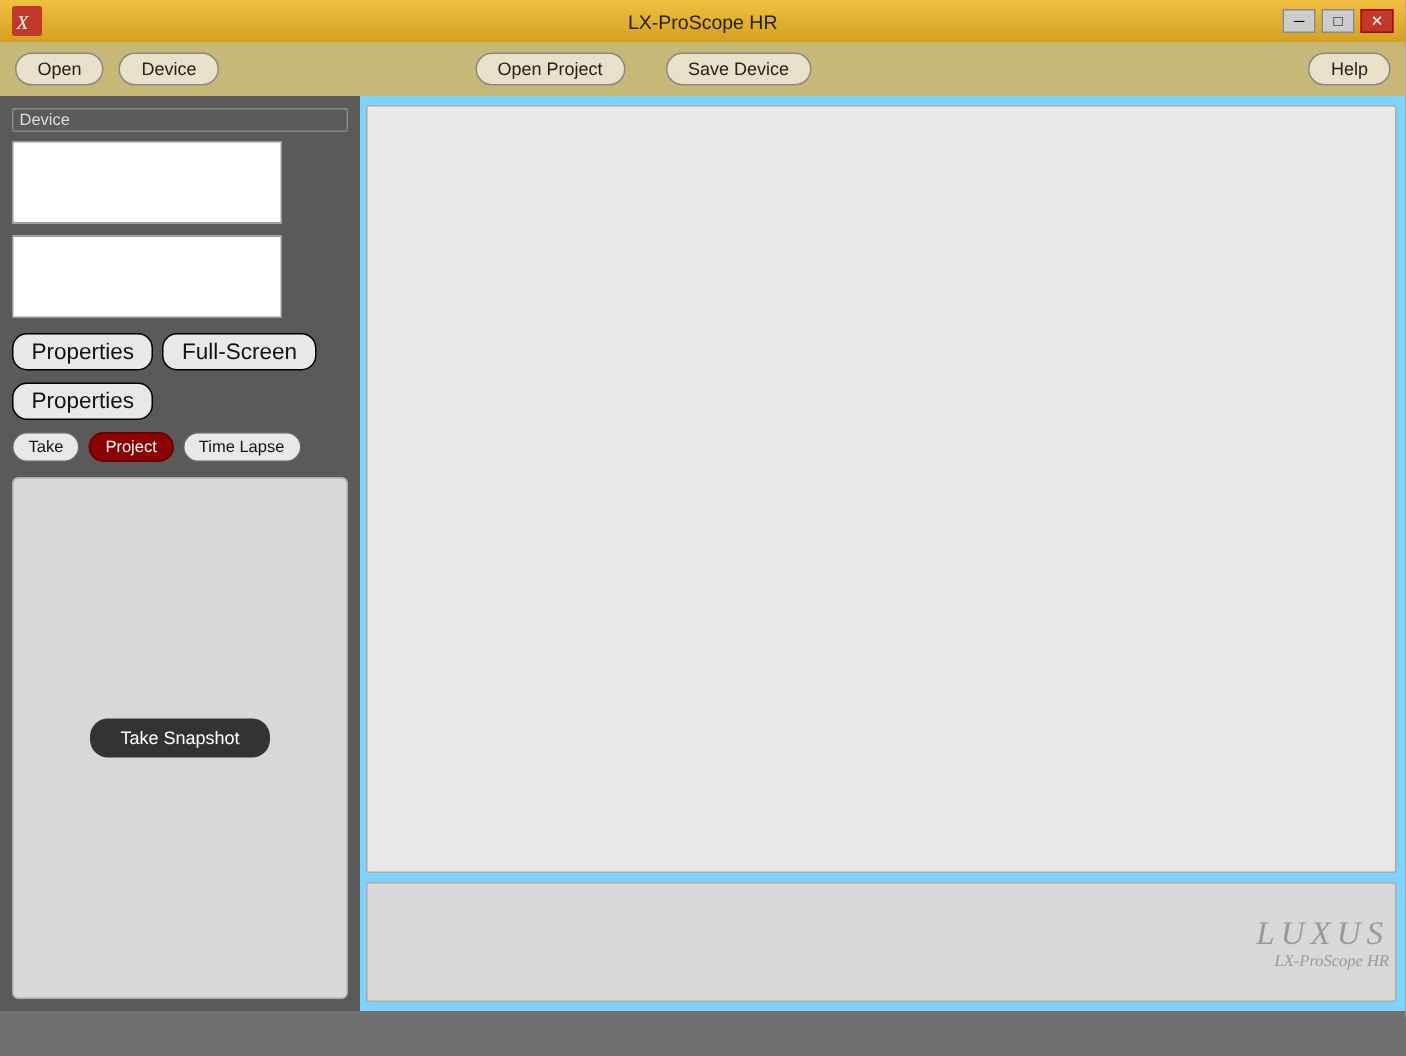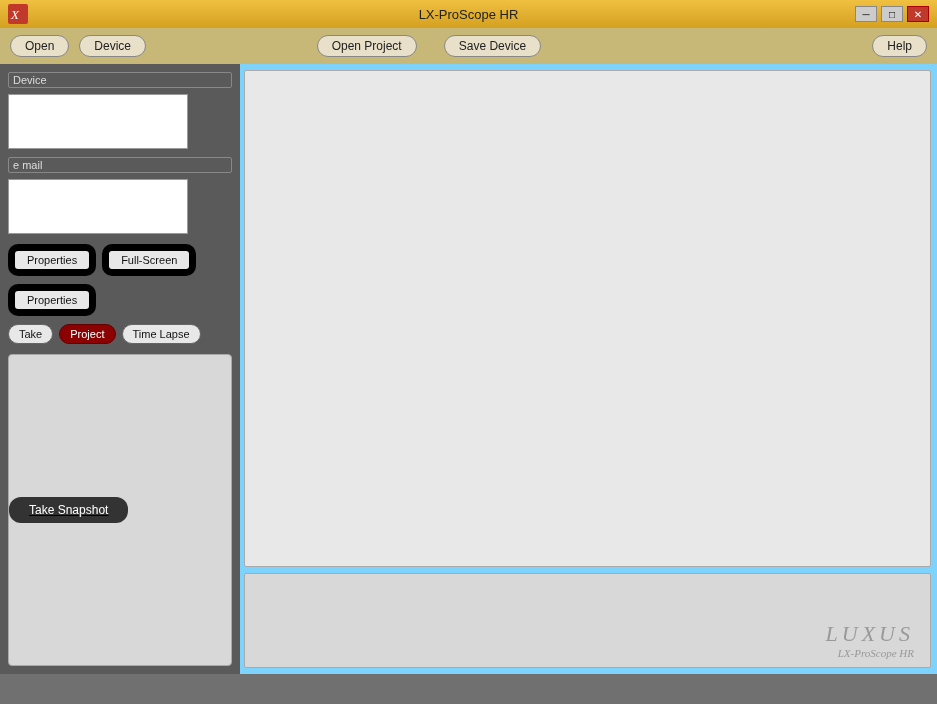--- a/index.html
+++ b/index.html
@@ -126,24 +126,24 @@
     }
 
     .btn-row {
       display: flex;
       gap: 6px;
       margin: 2px 0;
     }
 
     .panel-btn {
       background: #e8e8e8;
-      border: 7px solid #000000;
+      border: 1px solid #000000;
       border-radius: 10px;
       padding: 3px 12px;
-      font-size: 11px;
+      font-size: 15px;
       cursor: pointer;
       color: #111;
     }
 
     .tab-btn {
       background: #e8e8e8;
       border: 1px solid #666;
       border-radius: 10px;
       padding: 3px 10px;
       font-size: 11px;
@@ -158,24 +158,23 @@
 
     
     #snapshot-panel {
       background: #d8d8d8;
       border: 1px solid #aaa;
       border-radius: 4px;
       flex: 1;
       margin-top: 4px;
       display: flex;
       flex-direction: column;
-      align-items: flex-start;
+      align-items: center;
       justify-content: center;
       min-height: 200px;
-      text-decoration: underline;
     }
 
     .take-snapshot-btn {
       background: #333;
       color: #fff;
       border: none;
       border-radius: 12px;
       padding: 6px 20px;
       font-size: 12px;
       cursor: pointer;
@@ -193,26 +192,26 @@
     #viewport {
       background: #e8e8e8;
       border: 1px solid #aaa;
       flex: 1;
       border-radius: 2px;
     }
 
     #brand-panel {
       background: #d8d8d8;
       border: 1px solid #aaa;
-      height: 95px;
+      height: 80px;
       border-radius: 2px;
       display: flex;
-      align-items: flex-end;
+      align-items: center;
       justify-content: flex-end;
-      padding: 8px 16px;
+      padding: 8px 4px;
     }
 
     #brand-logo {
       text-align: right;
     }
 
     #brand-luxus {
       font-size: 22px;
       color: #999;
       letter-spacing: 4px;
@@ -267,21 +266,20 @@
     <button class="toolbar-btn">Help</button>
   </div>
 </div>
 
 <div id="main-content">
 
   <div id="left-panel">
     <span class="section-label">Device</span>
     <div class="preview-box"></div>
 
-    <span class="section-label">e mail</span>
     <div class="preview-box"></div>
 
     <div class="btn-row">
       <button class="panel-btn">Properties</button>
       <button class="panel-btn">Full-Screen</button>
     </div>
 
     <div class="btn-row">
       <button class="panel-btn">Properties</button>
     </div>

